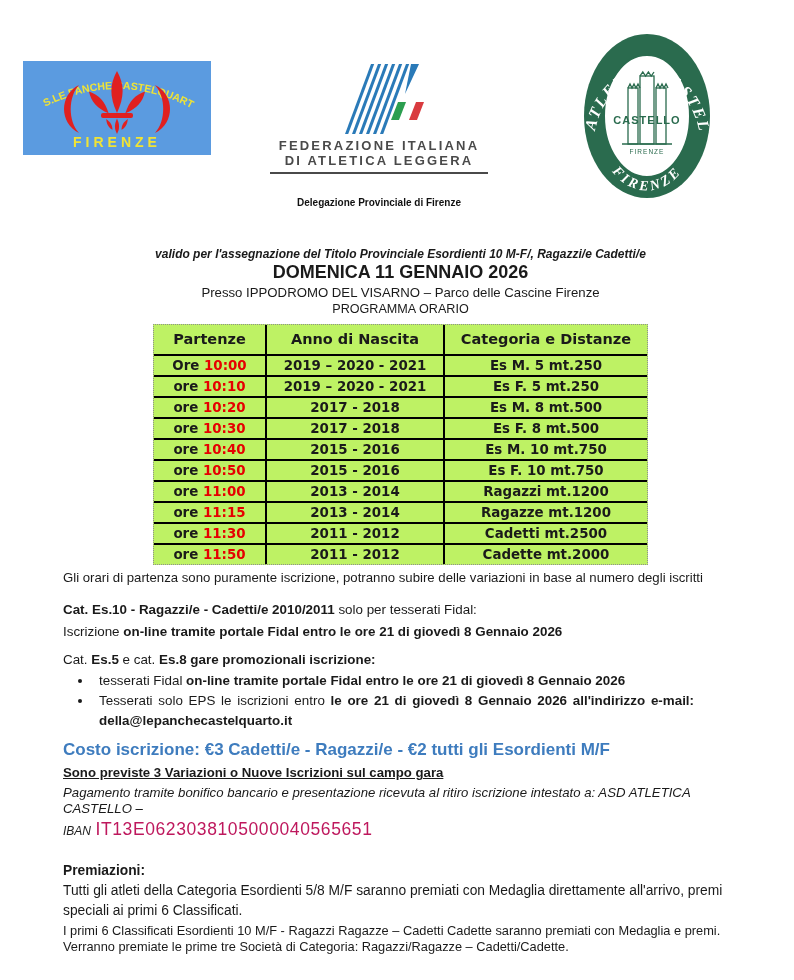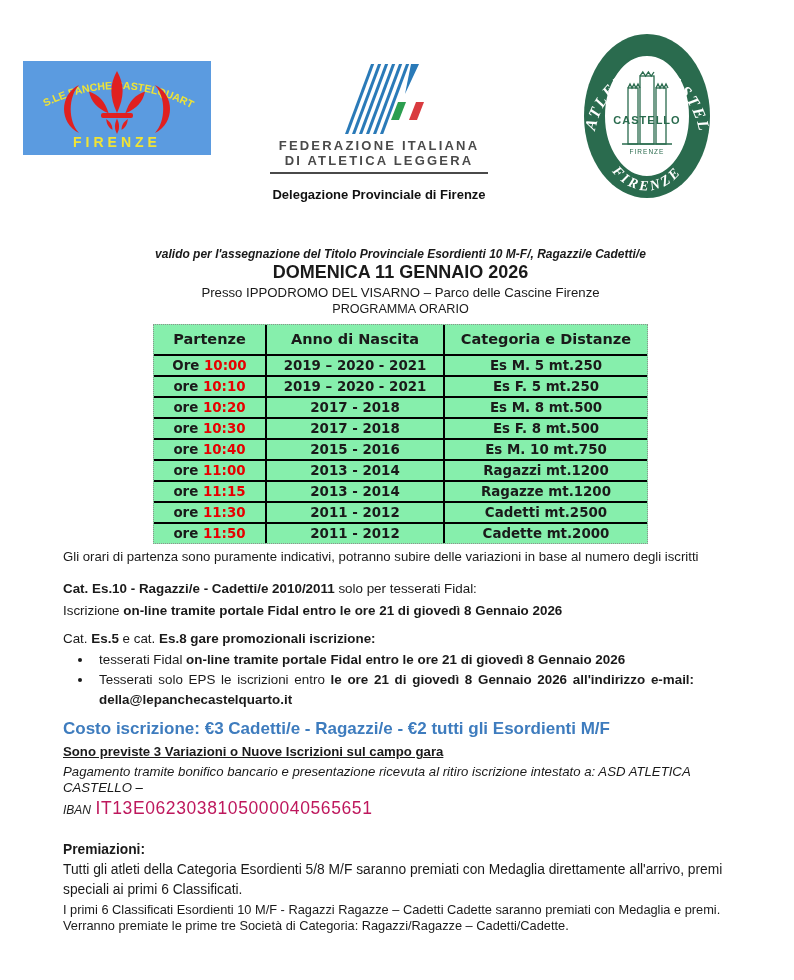--- a/index.html
+++ b/index.html
@@ -9,33 +9,33 @@
     margin:0 auto;
   }
   
   .logo-left{position:absolute;left:23px;top:61px;}
   .logo-center{position:absolute;left:270px;top:58px;width:218px;text-align:center;}
   .logo-right{position:absolute;left:582px;top:32px;}
   .fidal-line1,.fidal-line2{
     font-size:13px;letter-spacing:2.2px;color:#4a4a4a;font-weight:600;line-height:15px;
   }
   .fidal-deleg{
-    margin-top:4px;border-top:2px solid #4a4a4a;padding-top:12px;
-    font-size:13px;font-weight:bold;color:#111;line-height:17px;
+    margin-top:4px;border-top:2px solid #4a4a4a;padding-top:20px;
+    font-size:10px;font-weight:bold;color:#111;line-height:17px;
   }
   
   .content{position:absolute;left:63px;top:246px;width:675px;}
   .title-block{text-align:center;}
   .t1{font-family:"Liberation Serif",serif;font-style:italic;font-size:18px;line-height:20px;}
   .t2{font-style:italic;font-weight:600;font-size:12px;line-height:15px;margin-top:1px;}
   .t3{font-weight:bold;font-size:18px;line-height:19px;margin-top:1px;}
   .t4{font-size:13.2px;line-height:17px;margin-top:2px;}
   .t5{font-size:12.6px;line-height:15px;margin-top:1px;}
   
-  .table-frame{width:493px;margin:7px auto 0;border:1px dotted #8f8f8f;background:#86efac;}
+  .table-frame{width:493px;margin:7px auto 0;border:1px dotted #8f8f8f;background:#bef264;}
   table.sched{border-collapse:collapse;border-style:hidden;width:100%;
     font-family:"DejaVu Sans",sans-serif;table-layout:fixed;}
   table.sched th,table.sched td{border:2px solid #000;text-align:center;font-weight:bold;}
   table.sched th{font-size:14.5px;padding:6px 2px;line-height:17px;}
   table.sched td{font-size:13.4px;padding:1px 2px;line-height:17px;}
   .col-time{width:112px;} .col-years{width:178px;} .col-cat{width:203px;}
   .time-red{color:#e60000;}
   
   .note{font-size:13.2px;line-height:16px;margin-top:5px;}
   .sect-cat{margin-top:12px;font-size:13.4px;line-height:22px;}
@@ -182,20 +182,25 @@
               <td><span>ore </span><span class="time-red">10:30</span></td>
               <td>2017 - 2018</td>
               <td>Es F. 8 mt.500</td>
             </tr>
             <tr>
               <td><span>ore </span><span class="time-red">10:40</span></td>
               <td>2015 - 2016</td>
               <td>Es M. 10 mt.750</td>
             </tr>
             <tr>
+              <td><span>ore </span><span class="time-red">10:50</span></td>
+              <td>2015 - 2016</td>
+              <td>Es F. 10 mt.750</td>
+            </tr>
+            <tr>
               <td><span>ore </span><span class="time-red">11:00</span></td>
               <td>2013 - 2014</td>
               <td>Ragazzi mt.1200</td>
             </tr>
             <tr>
               <td><span>ore </span><span class="time-red">11:15</span></td>
               <td>2013 - 2014</td>
               <td>Ragazze mt.1200</td>
             </tr>
             <tr>
@@ -205,21 +210,21 @@
             </tr>
             <tr>
               <td><span>ore </span><span class="time-red">11:50</span></td>
               <td>2011 - 2012</td>
               <td>Cadette mt.2000</td>
             </tr>
           </tbody>
       </table>
     </div>
 
-    <p class="note">Gli orari di partenza sono puramente indicativi, potranno subire delle variazioni in base al numero degli iscritti</p>
+    <p class="note">Gli orari di partenza sono puramente iscrizione, potranno subire delle variazioni in base al numero degli iscritti</p>
 
     <div class="sect-cat">
       <div><span class="b">Cat. Es.10 - Ragazzi/e -  Cadetti/e 2010/2011</span><span> solo per tesserati Fidal:</span></div>
       <div><span>Iscrizione </span><span class="b">on-line tramite portale Fidal entro le ore 21 di giovedì  8 Gennaio 2026</span></div>
     </div>
 
     <div class="sect-promo"><span>Cat. </span><span class="b">Es.5</span><span> e cat. </span><span class="b">Es.8</span><span class="b">   gare promozionali iscrizione:</span></div>
 
     <ul class="reg">
       <li><span>tesserati Fidal </span><span class="b">on-line tramite portale Fidal entro le ore 21 di giovedì  8 Gennaio 2026</span></li>

